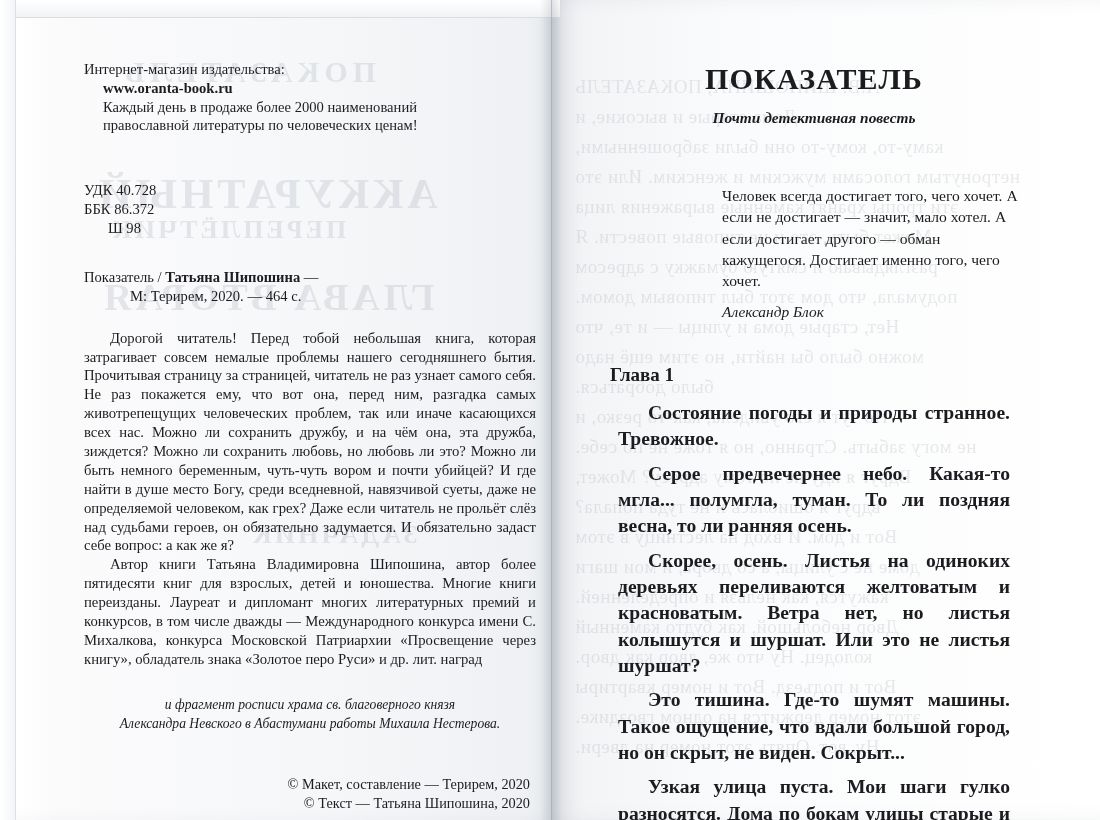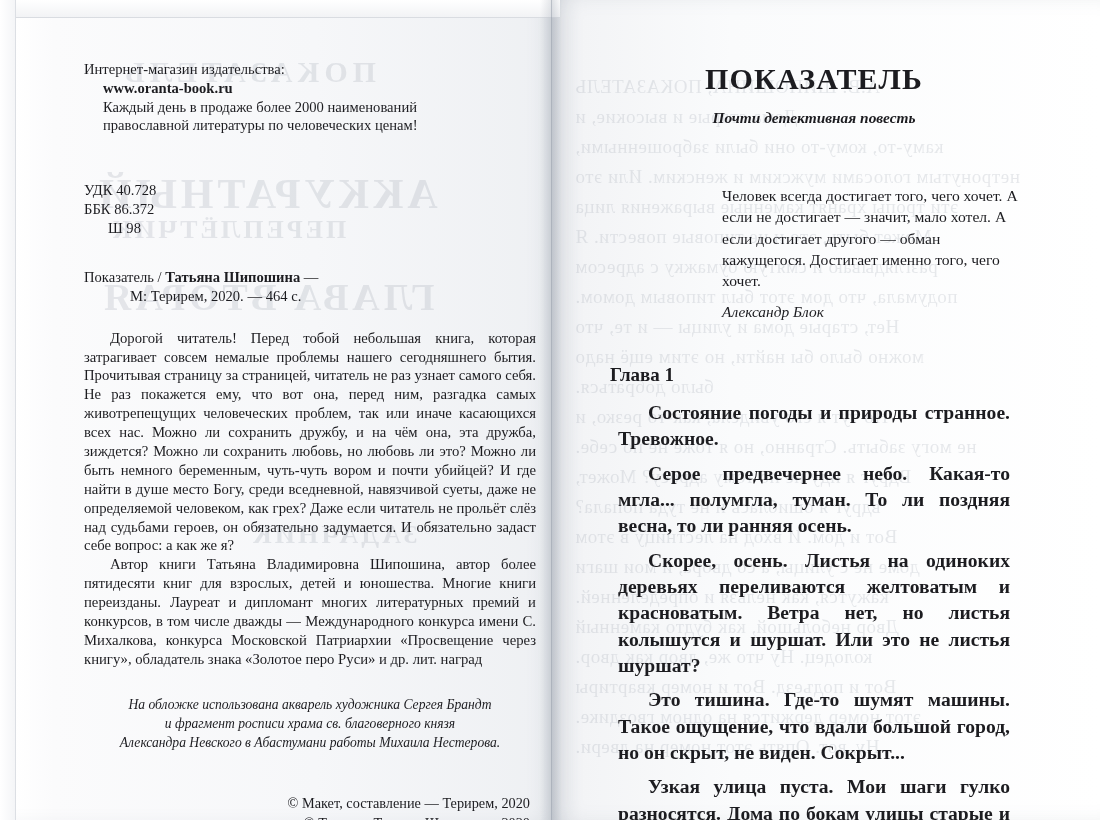--- a/index.html
+++ b/index.html
@@ -284,21 +284,20 @@
       <div><span>Показатель / </span><span id="imprint-author">Татьяна Шипошина</span><span> —</span></div>
       <div id="imprint-pub">М: Терирем, 2020. — 464 с.</div>
     </div>
 
     <div id="annotation">
       <p>Дорогой читатель! Перед тобой небольшая книга, которая затрагивает совсем немалые проблемы нашего сегодняшнего бытия. Прочитывая страницу за страницей, читатель не раз узнает самого себя. Не раз покажется ему, что вот она, перед ним, разгадка самых животрепещущих человеческих проблем, так или иначе касающихся всех нас. Можно ли сохранить дружбу, и на чём она, эта дружба, зиждется? Можно ли сохранить любовь, но любовь ли это? Можно ли быть немного беременным, чуть-чуть вором и почти убийцей? И где найти в душе место Богу, среди вседневной, навязчивой суеты, даже не определяемой человеком, как грех? Даже если читатель не прольёт слёз над судьбами героев, он обязательно задумается. И обязательно задаст себе вопрос: а как же я?</p>
       <p>Автор книги Татьяна Владимировна Шипошина, автор более пятидесяти книг для взрослых, детей и юношества. Многие книги переизданы. Лауреат и дипломант многих литературных премий и конкурсов, в том числе дважды — Международного конкурса имени С. Михалкова, конкурса Московской Патриархии «Просвещение через книгу», обладатель знака «Золотое перо Руси» и др. лит. наград</p>
     </div>
 
     <div id="cover-credit">
-      <div>На обложке использована акварель художника Сергея Брандт</div>
       <div>и фрагмент росписи храма св. благоверного князя</div>
       <div>Александра Невского в Абастумани работы Михаила Нестерова.</div>
     </div>
 
     <div id="copyright">
       <div>© Макет, составление — Терирем, 2020</div>
       <div>© Текст — Татьяна Шипошина, 2020</div>
     </div>
 
   </div>

